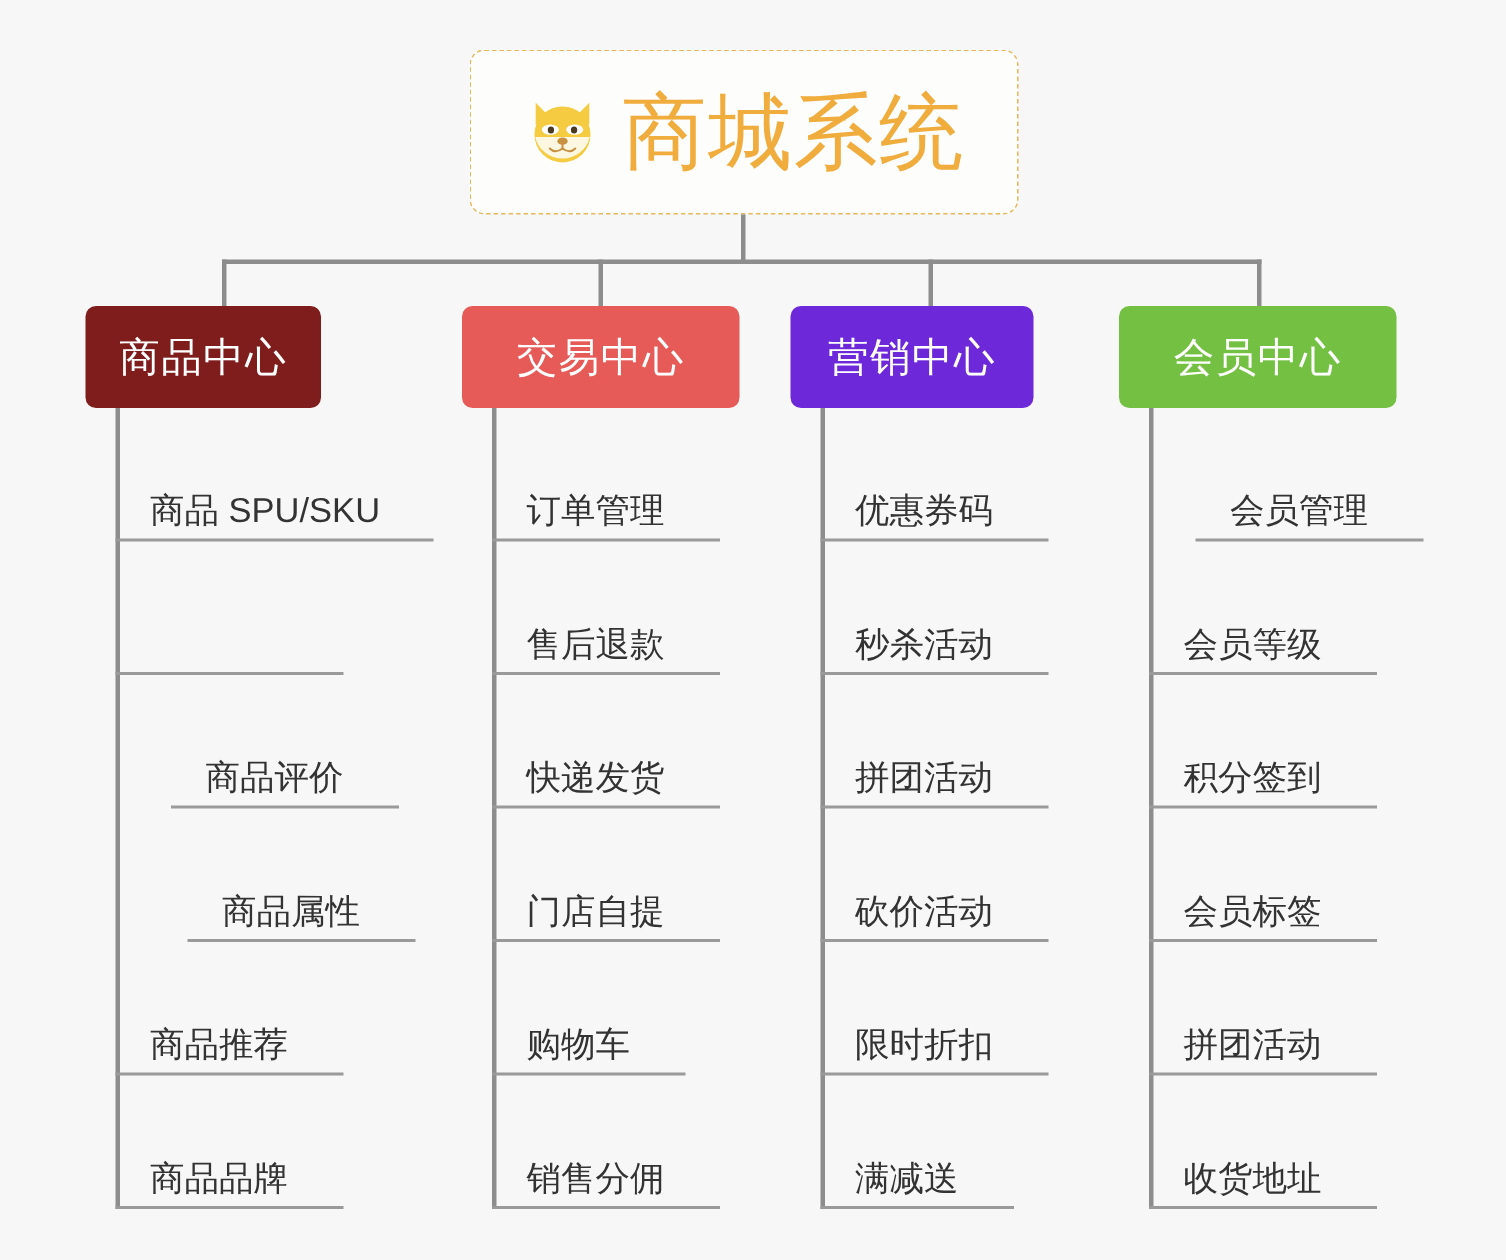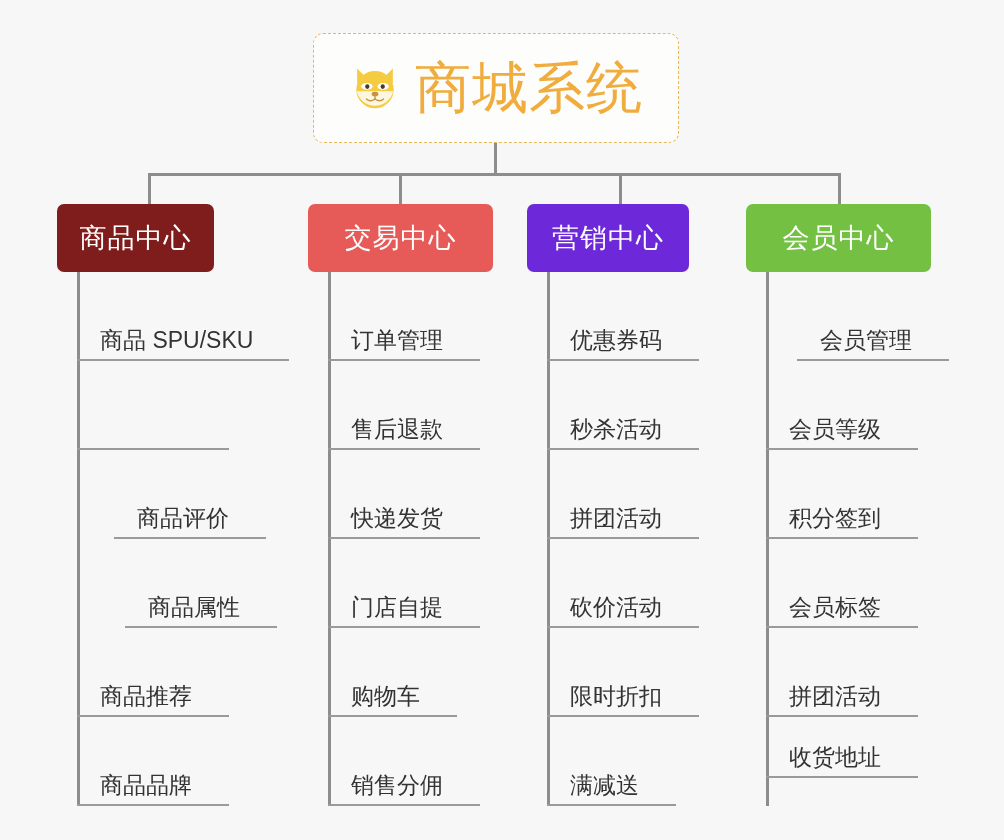--- a/index.html
+++ b/index.html
@@ -255,20 +255,20 @@
         <div class="leaf-rule" style="width:152px;"></div>
       </div>
       <div class="leaf" style="top:267px; width:160px;">
         <div class="leaf-label">会员标签</div>
         <div class="leaf-rule" style="width:152px;"></div>
       </div>
       <div class="leaf" style="top:356px; width:160px;">
         <div class="leaf-label">拼团活动</div>
         <div class="leaf-rule" style="width:152px;"></div>
       </div>
-      <div class="leaf" style="top:445px; width:160px;justify-content:center;">
+      <div class="leaf" style="top:445px; width:160px;">
         <div class="leaf-label">收货地址</div>
         <div class="leaf-rule" style="width:152px;"></div>
       </div>
     </div>
   </div>
 
 </div>
 
 </body></html>

